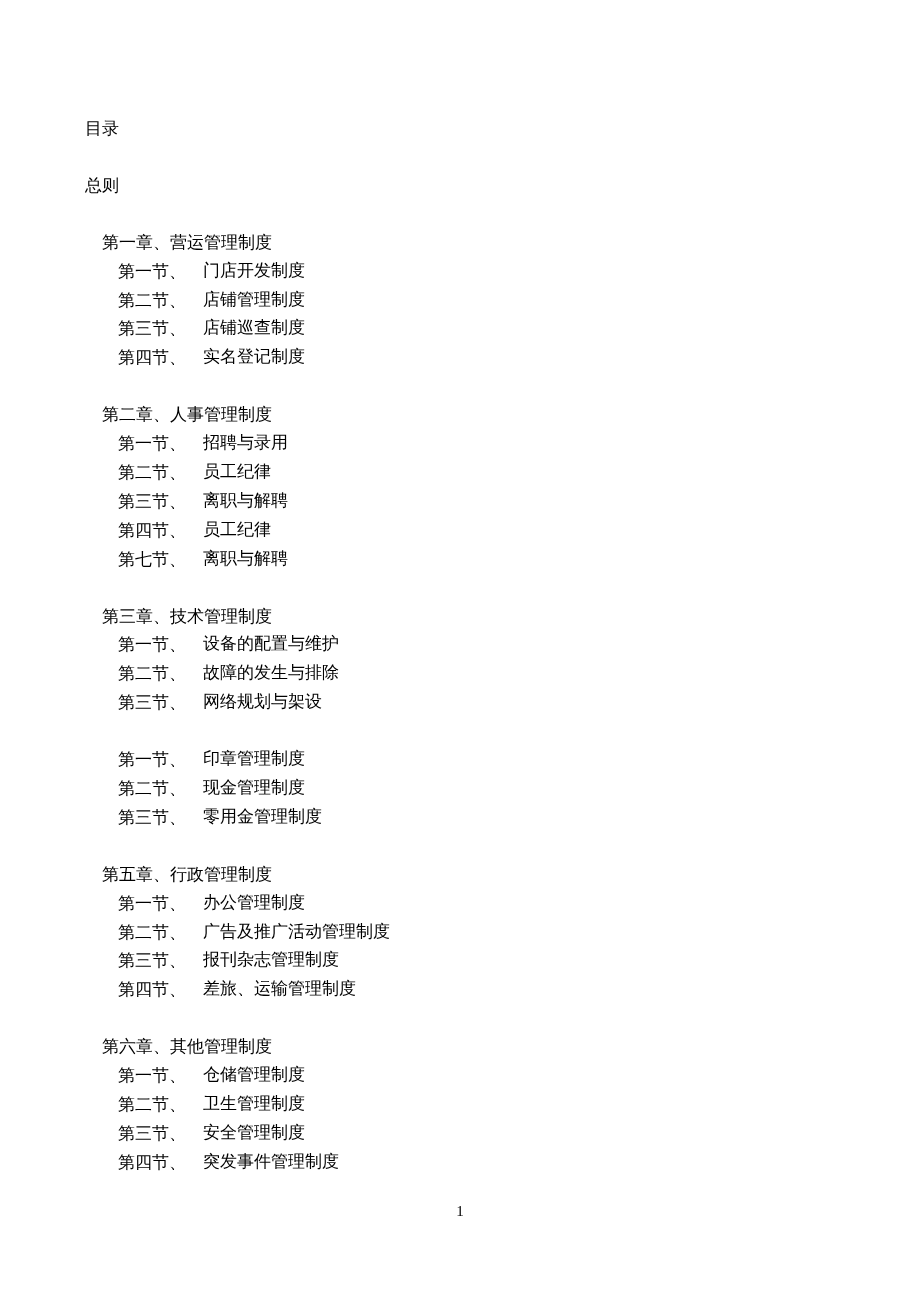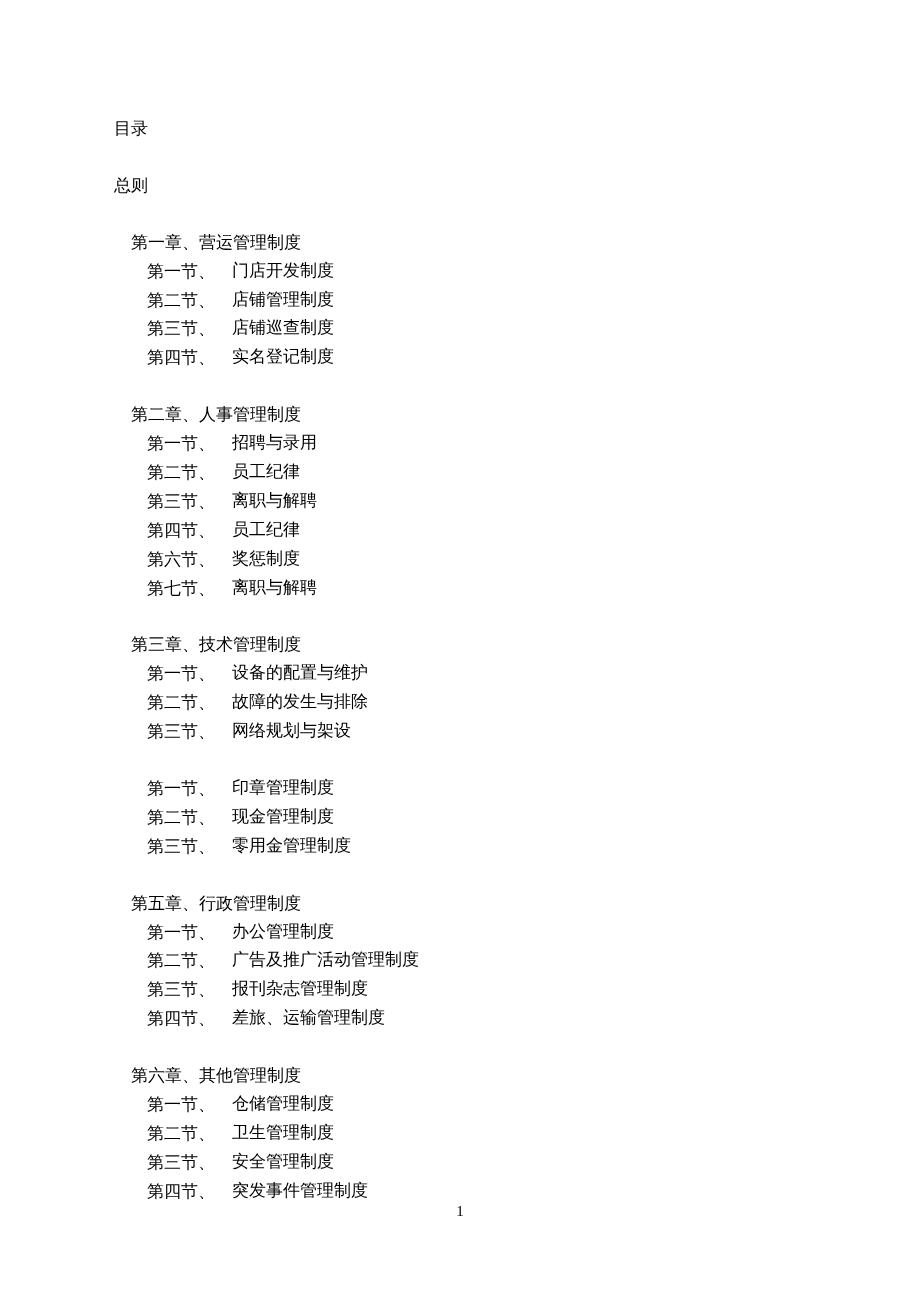--- a/index.html
+++ b/index.html
@@ -12,21 +12,20 @@
       background: #ffffff;
       width: 920px;
       height: 1302px;
       position: relative;
       font-size: 17px;
       color: #000000;
       line-height: 1.7;
     }
     .page {
       padding: 115px 0 0 85px;
-      margin-left: 29px;
     }
     .heading {
       margin-bottom: 28px;
     }
     .chapter-block {
       margin-bottom: 28px;
     }
     .chapter-line {
       display: flex;
     }
@@ -101,24 +100,20 @@
         </div>
         <div class="section-line">
           <span class="section-label">第三节、</span>
           <span class="section-title">离职与解聘</span>
         </div>
         <div class="section-line">
           <span class="section-label">第四节、</span>
           <span class="section-title">员工纪律</span>
         </div>
         <div class="section-line">
-          <span class="section-label">第六节、</span>
-          <span class="section-title">奖惩制度</span>
-        </div>
-        <div class="section-line">
           <span class="section-label">第七节、</span>
           <span class="section-title">离职与解聘</span>
         </div>
       </div>
       <div class="chapter-block">
         <div class="chapter-line">
           <span class="chapter-label">第三章、</span>
           <span class="chapter-title">技术管理制度</span>
         </div>
         <div class="section-line">

